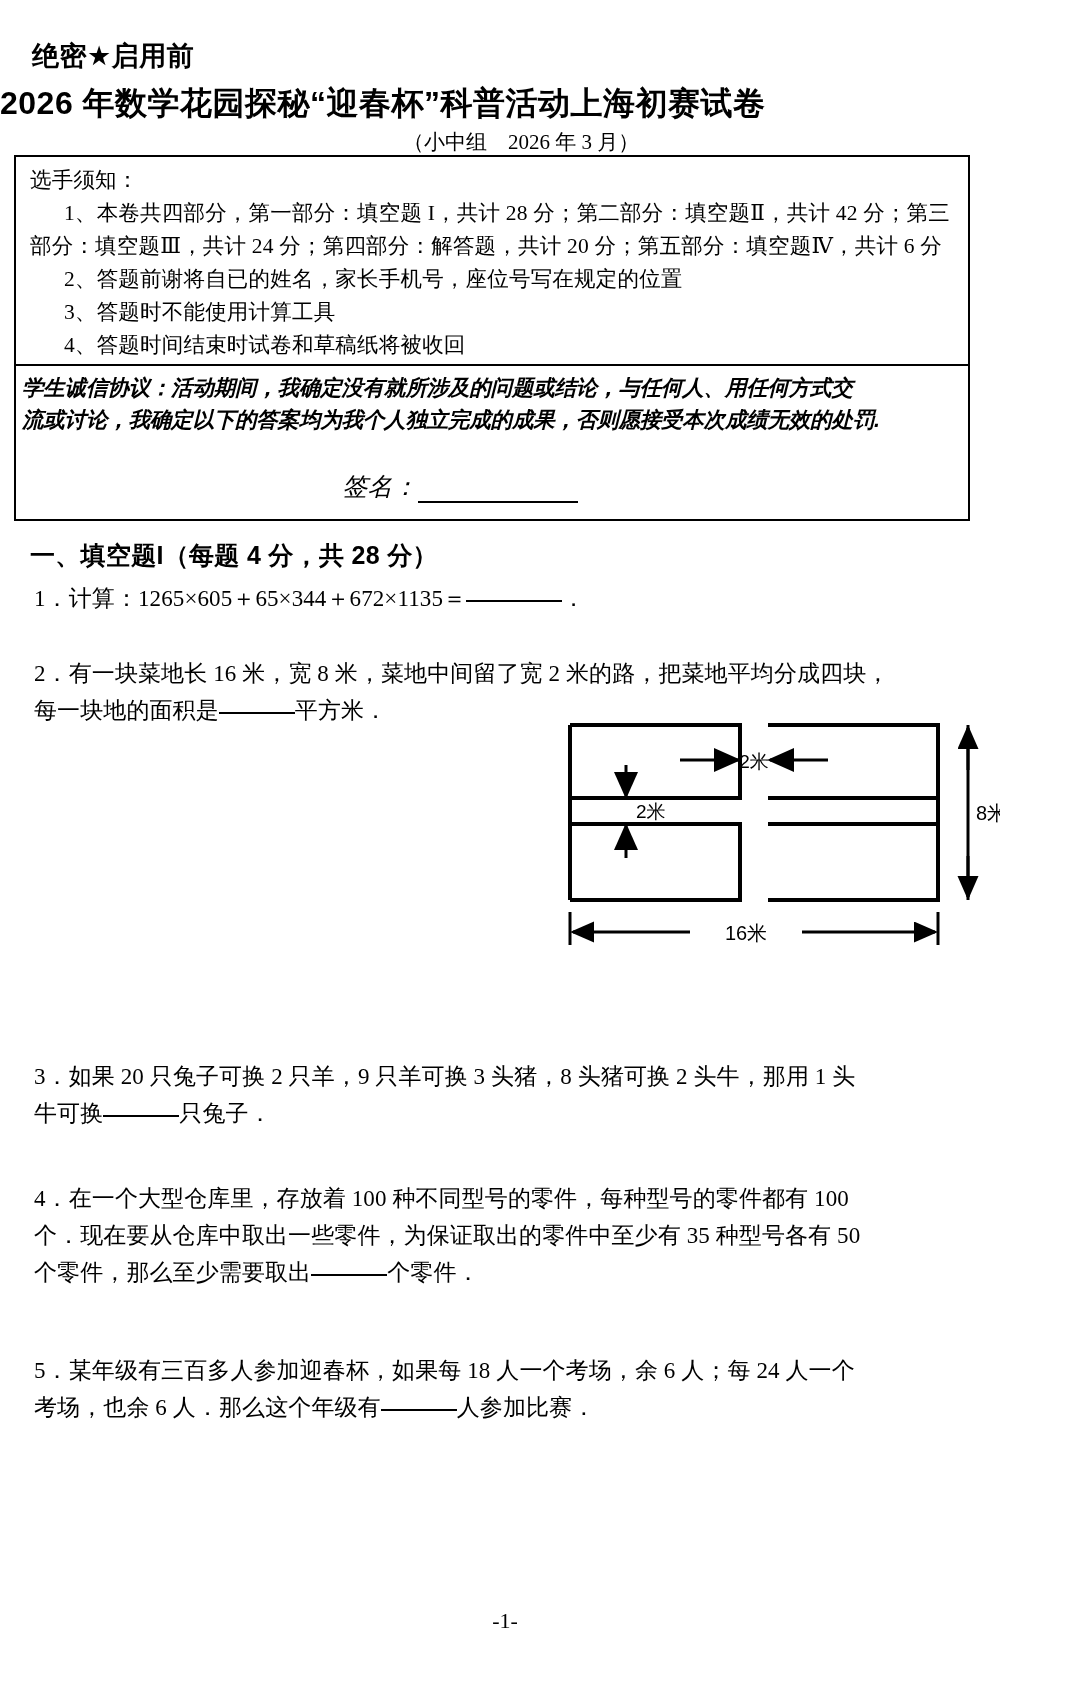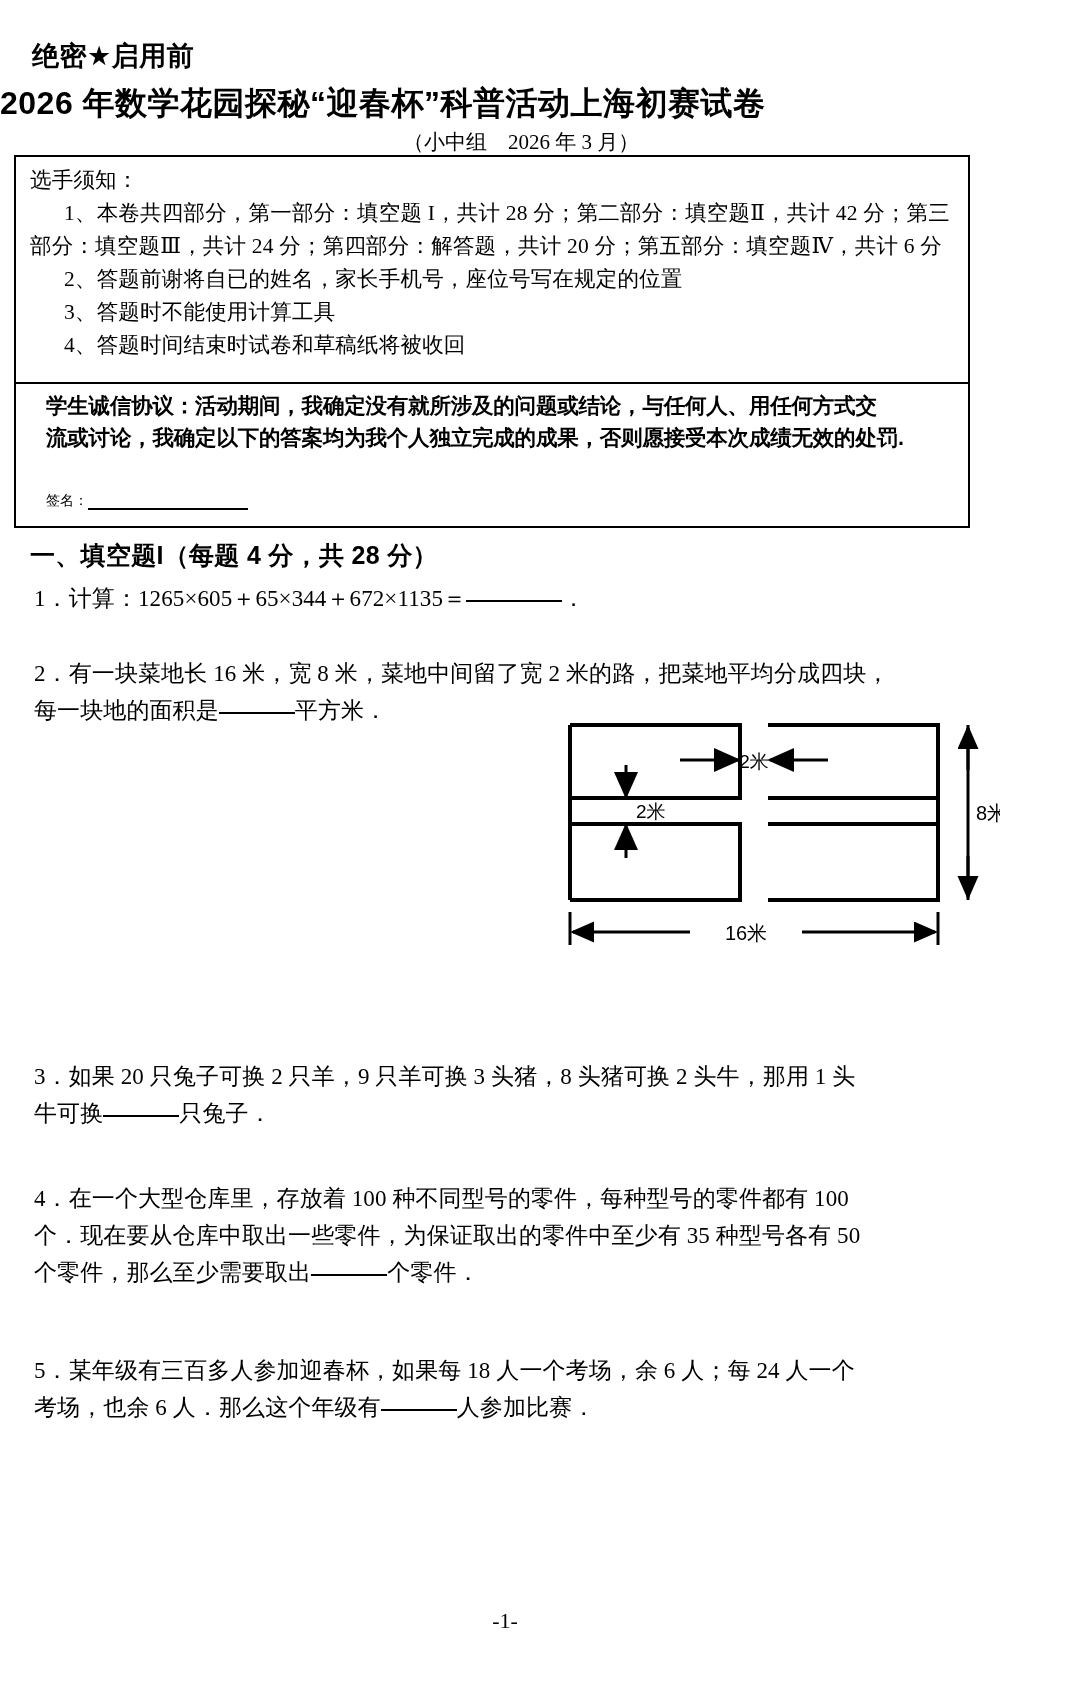--- a/index.html
+++ b/index.html
@@ -58,49 +58,50 @@
   
   .notice-box {
     position: absolute;
     left: 14px;
     top: 155px;
     width: 956px;
     border: 2px solid #000;
     box-sizing: border-box;
   }
   .notice-top {
-    padding: 7px 10px 20px 14px;
+    padding: 7px 10px 2px 14px;
   }
   .notice-line {
     font-size: 21.5px;
     line-height: 33px;
     letter-spacing: 0.2px;
   }
   .notice-line.indent { text-indent: 34px; }
   .notice-divider {
     border-top: 2px solid #000;
     height: 0;
     font-size: 0;
     line-height: 0;
   }
   .agreement {
-    padding: 6px 12px 4px 30px;
+    padding: 6px 12px 4px 6px;
+    font-style: italic;
   }
   .agreement p {
     margin: 0;
     font-size: 21.5px;
     line-height: 32px;
     font-weight: bold;
     font-family: "Liberation Sans", "DejaVu Sans", sans-serif;
     letter-spacing: -0.2px;
   }
   .sign-row {
     padding: 34px 12px 12px 0;
-    text-align: left;
-    font-size: 14px;
+    text-align: center;
+    font-size: 25px;
   }
   .sign-label { font-family: "Liberation Serif","DejaVu Serif",serif; }
   .sign-blank {
     display: inline-block;
     width: 160px;
     border-bottom: 2px solid #000;
     height: 20px;
     vertical-align: bottom;
     margin-right: 46px;
   }

